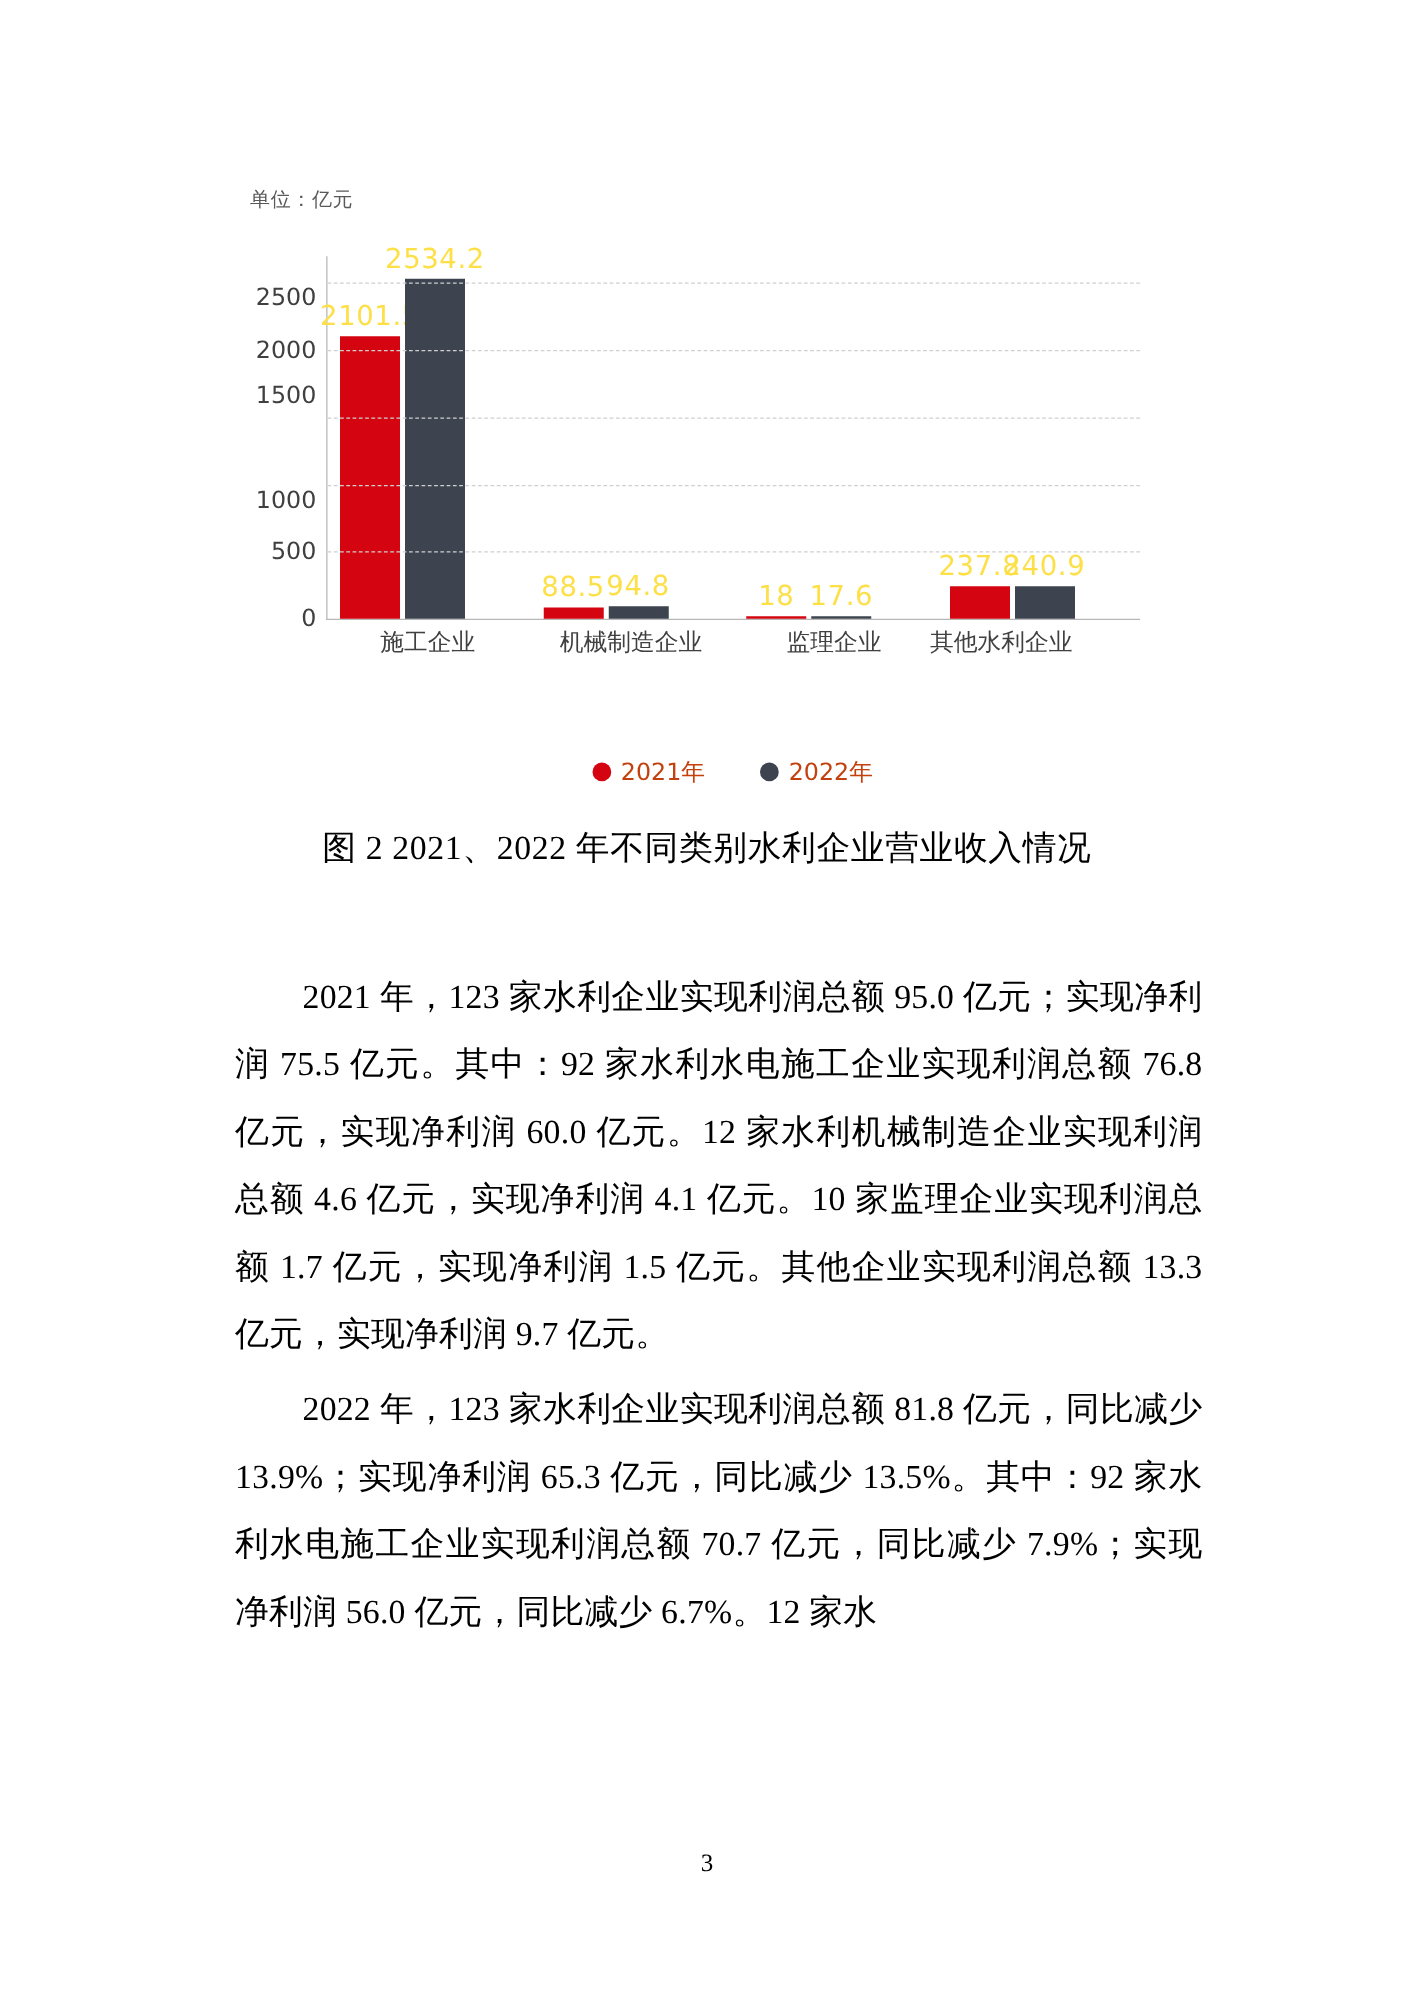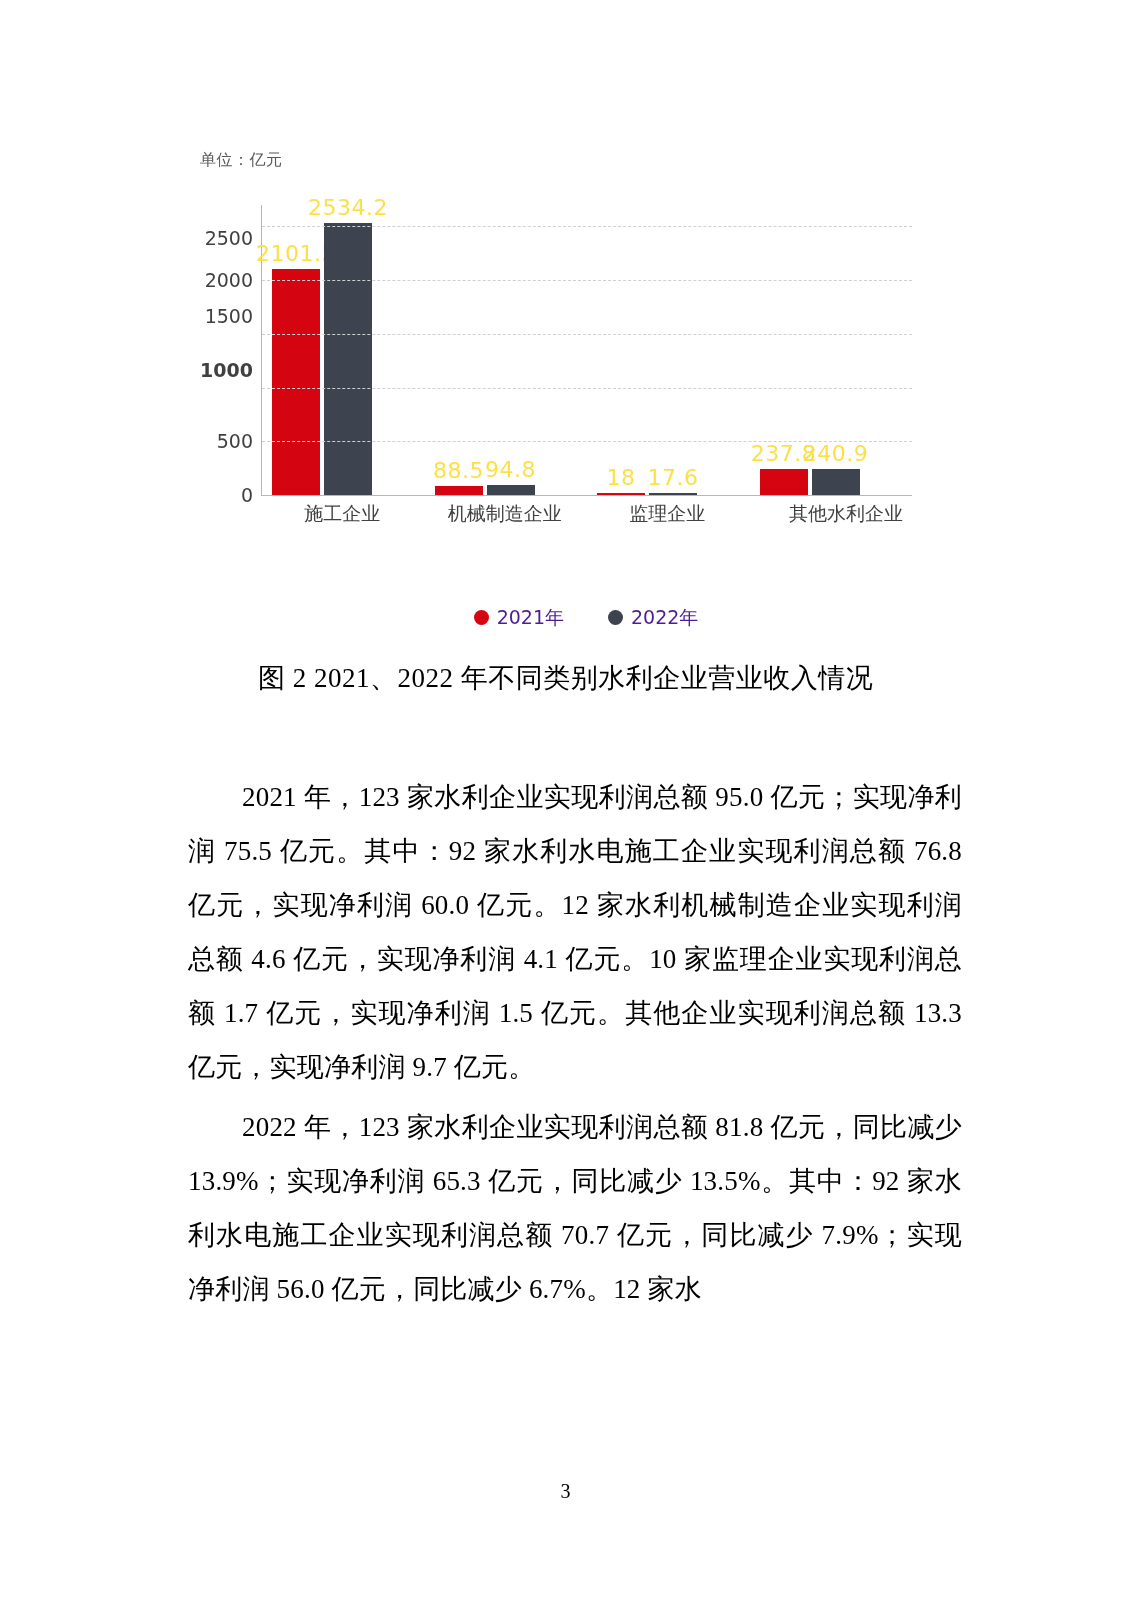--- a/index.html
+++ b/index.html
@@ -125,21 +125,21 @@
     white-space: nowrap;
   }
   .legend {
     position: absolute;
     left: 66px;
     top: 400px;
     width: 650px;
     text-align: center;
     font-family: "DejaVu Sans", sans-serif;
     font-size: 19px;
-    color: #4c1d95;
+    color: #c2410c;
   }
   .legend .item {
     display: inline-block;
     margin: 0 22px;
     white-space: nowrap;
   }
   .legend .dot {
     display: inline-block;
     width: 15px;
     height: 15px;
@@ -205,21 +205,21 @@
 
 <div class="page">
 
   <div class="chart-block">
     <div class="chart-unit">单位：亿元</div>
 
     <div class="plot-wrap">
       <div class="y-axis-labels">
           <span style="top: 290px;">0</span>
           <span style="top: 236.296px;">500</span>
-          <span style="top: 165px; font-weight: bold;">1000</span>
+          <span style="top: 195px;">1000</span>
           <span style="top: 111px;">1500</span>
           <span style="top: 75.1852px;">2000</span>
           <span style="top: 21.4815px; margin-top: 12px;">2500</span>
         </div>
       <div class="plot-area">
         <div class="bars-layer">
             <div class="group" style="left: 0px; width: 162.5px;">
               <div class="bar s2021" style="height: 225.717px;">
                 <span class="bar-label">2101.5</span>
               </div>
@@ -255,21 +255,21 @@
       <div class="gridline" style="top: 236.296px;"></div>
           <div class="gridline" style="top: 182.593px;"></div>
           <div class="gridline" style="top: 128.889px;"></div>
           <div class="gridline" style="top: 75.1852px;"></div>
           <div class="gridline" style="top: 21.4815px;"></div>
         </div>
       <div class="x-labels">
           <span style="left: 81.25px;">施工企业</span>
           <span style="left: 243.75px;">机械制造企业</span>
           <span style="left: 406.25px;">监理企业</span>
-          <span style="left: 585px; text-align: center;">其他水利企业</span>
+          <span style="left: 540px; text-align: center;">其他水利企业</span>
         </div>
       <div class="legend"><span class="item"><span class="dot c1"></span><span>2021年</span></span><span class="item"><span class="dot c2"></span><span>2022年</span></span></div>
     </div>
   </div>
 
   <div class="fig-caption">图 2  2021、2022 年不同类别水利企业营业收入情况</div>
 
   <div class="doc-body">
     <p class="para">2021 年，123 家水利企业实现利润总额 95.0 亿元；实现净利润 75.5 亿元。其中：92 家水利水电施工企业实现利润总额 76.8 亿元，实现净利润 60.0 亿元。12 家水利机械制造企业实现利润总额 4.6 亿元，实现净利润 4.1 亿元。10 家监理企业实现利润总额 1.7 亿元，实现净利润 1.5 亿元。其他企业实现利润总额 13.3 亿元，实现净利润 9.7 亿元。</p>
     <p class="para">2022 年，123 家水利企业实现利润总额 81.8 亿元，同比减少 13.9%；实现净利润 65.3 亿元，同比减少 13.5%。其中：92 家水利水电施工企业实现利润总额 70.7 亿元，同比减少 7.9%；实现净利润 56.0 亿元，同比减少 6.7%。12 家水</p>

